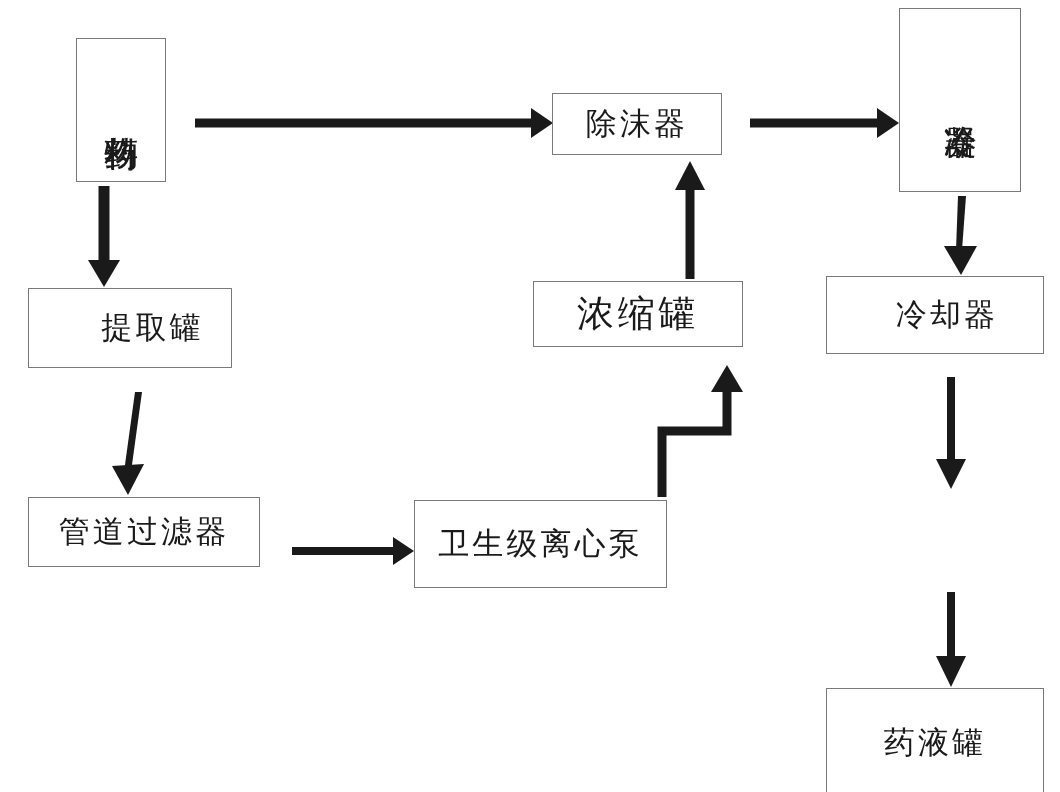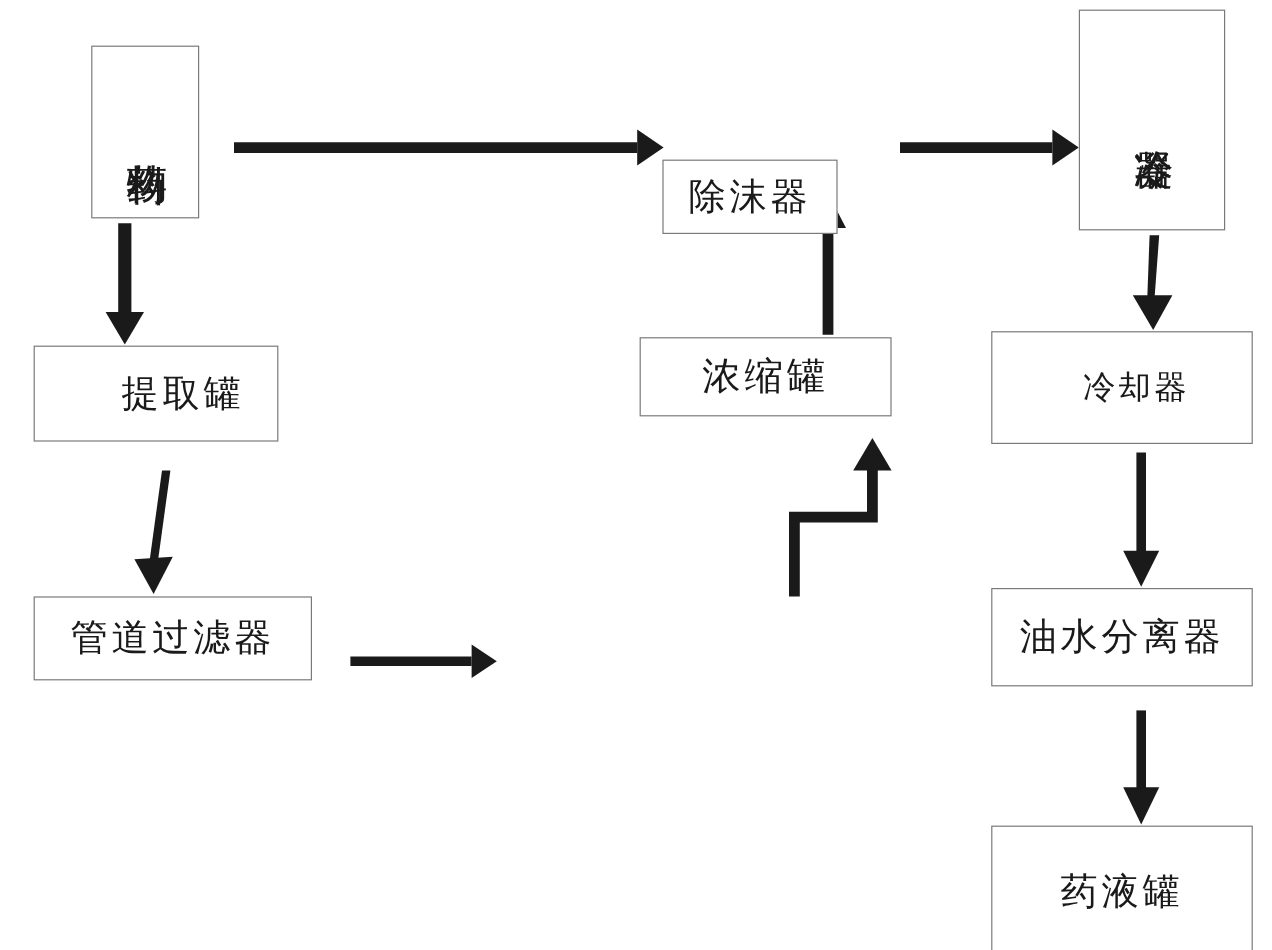--- a/index.html
+++ b/index.html
@@ -104,46 +104,46 @@
     <g>
       <line x1="951" y1="592" x2="951" y2="659" stroke="#1a1a1a" stroke-width="8"></line>
       <polygon points="936,656 966,656 951,687" fill="#1a1a1a"></polygon>
     </g>
   </svg>
 
   <div class="node vertical" style="left:76px; top:38px; width:90px; height:144px; font-size:34px;">
     <span class="label">药物料</span>
   </div>
 
-  <div class="node" style="left:552px; top:93px; width:146px; height:62px; font-size:31px;margin-top:40px;">
+  <div class="node" style="left:552px; top:93px; width:170px; height:62px; font-size:31px;">
     <span class="label">除沫器</span>
   </div>
 
   <div class="node vertical" style="left:899px; top:8px; width:122px; height:184px; font-size:33px;">
     <span class="label">冷凝器</span>
   </div>
 
   <div class="node" style="left:28px; top:288px; width:204px; height:80px; font-size:31px;padding-left:45px;">
     <span class="label">提取罐</span>
   </div>
 
-  <div class="node" style="left:533px; top:281px; width:210px; height:66px; font-size:32px;">
+  <div class="node" style="left:533px; top:281px; width:210px; height:66px; font-size:37px;">
     <span class="label">浓缩罐</span>
   </div>
 
-  <div class="node" style="left:826px; top:276px; width:218px; height:94px; font-size:27px;padding-left:24px;">
+  <div class="node" style="left:826px; top:276px; width:218px; height:78px; font-size:31px;padding-left:24px;">
     <span class="label">冷却器</span>
   </div>
 
   <div class="node" style="left:28px; top:497px; width:232px; height:70px; font-size:31px;">
     <span class="label">管道过滤器</span>
   </div>
 
+  <div class="node" style="left:414px; top:500px; width:253px; height:88px; font-size:31px;">
+    <span class="label">卫生级离心泵</span>
+  </div>
 
-  <div class="node" style="left:826px; top:490px; width:218px; height:82px; font-size:31px;">
-    <span class="label">油水分离器</span>
-  </div>
 
   <div class="node" style="left:826px; top:688px; width:218px; height:111px; font-size:31px;">
     <span class="label">药液罐</span>
   </div>
 
 </div>
 
 </body></html>

